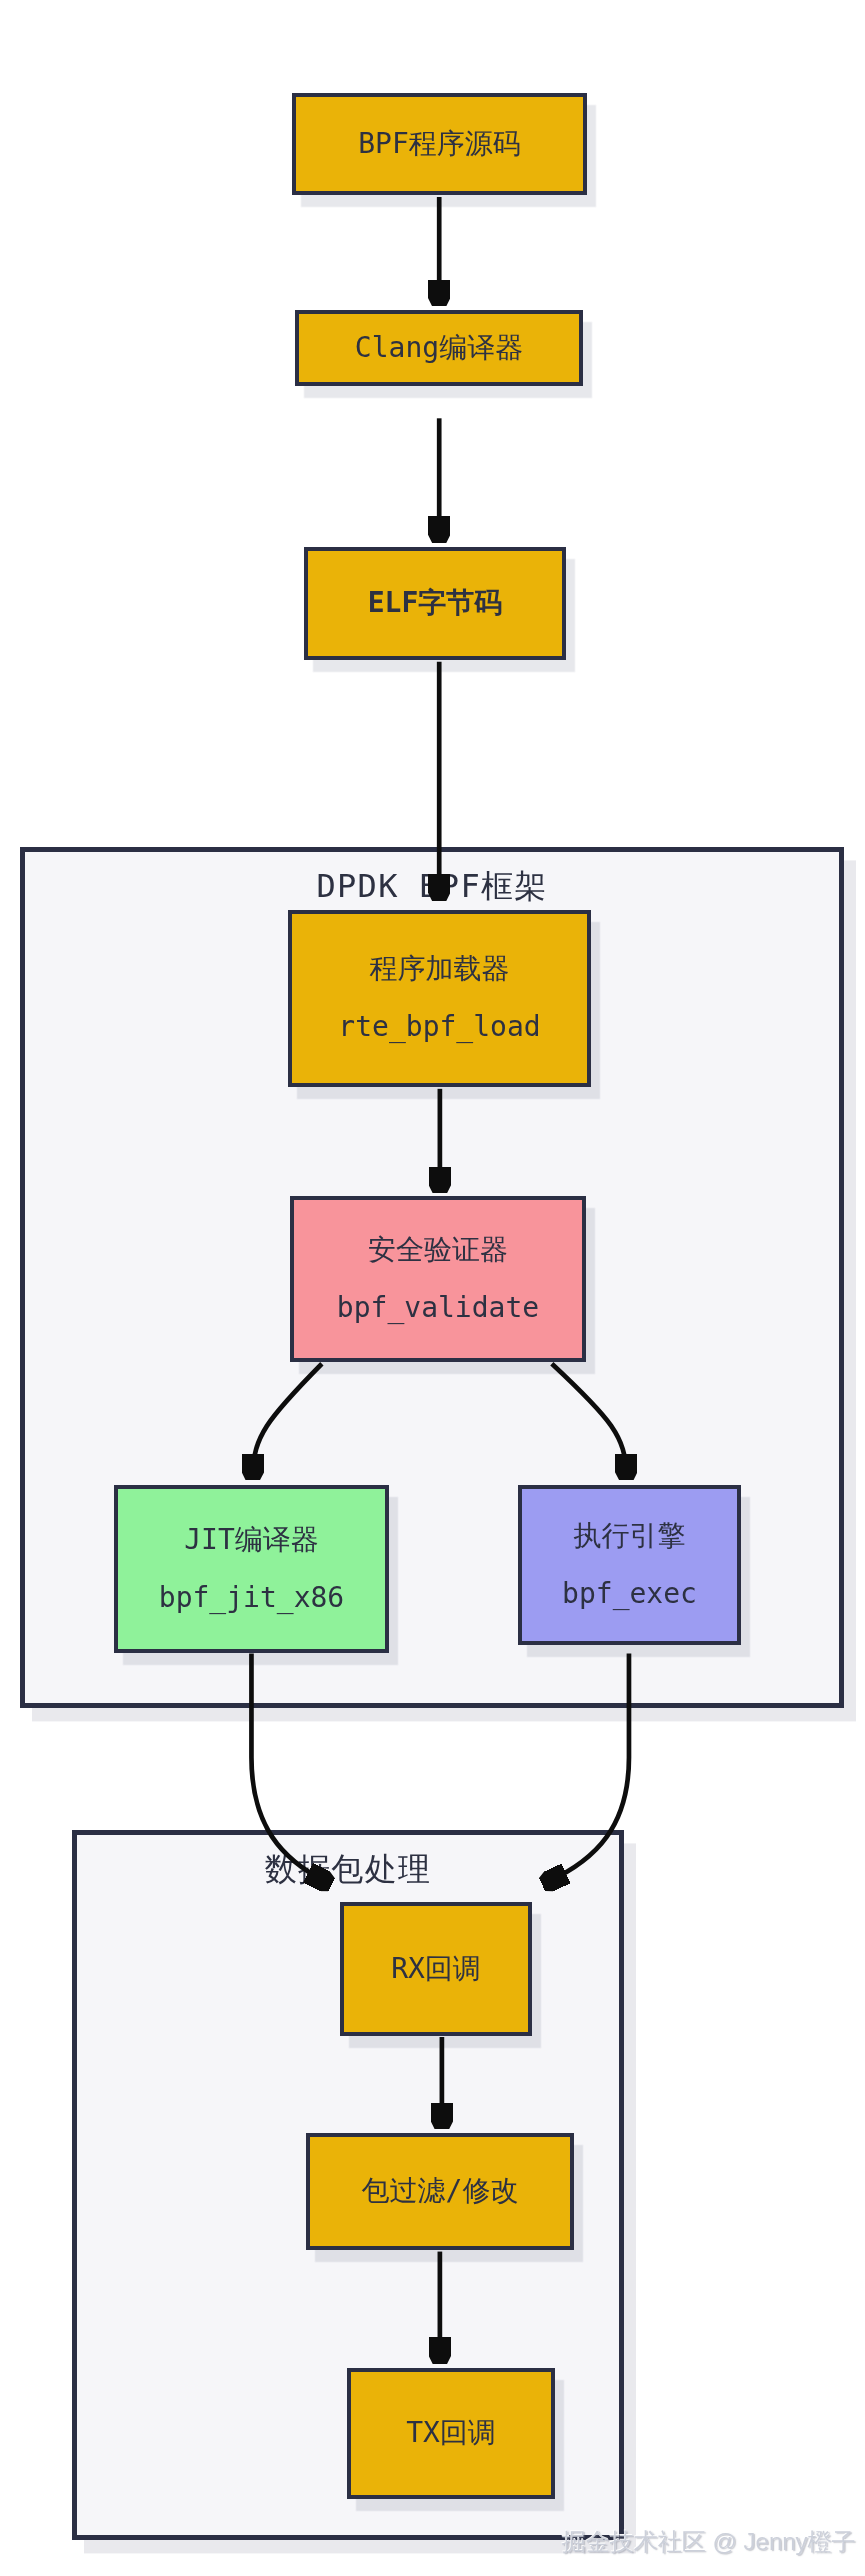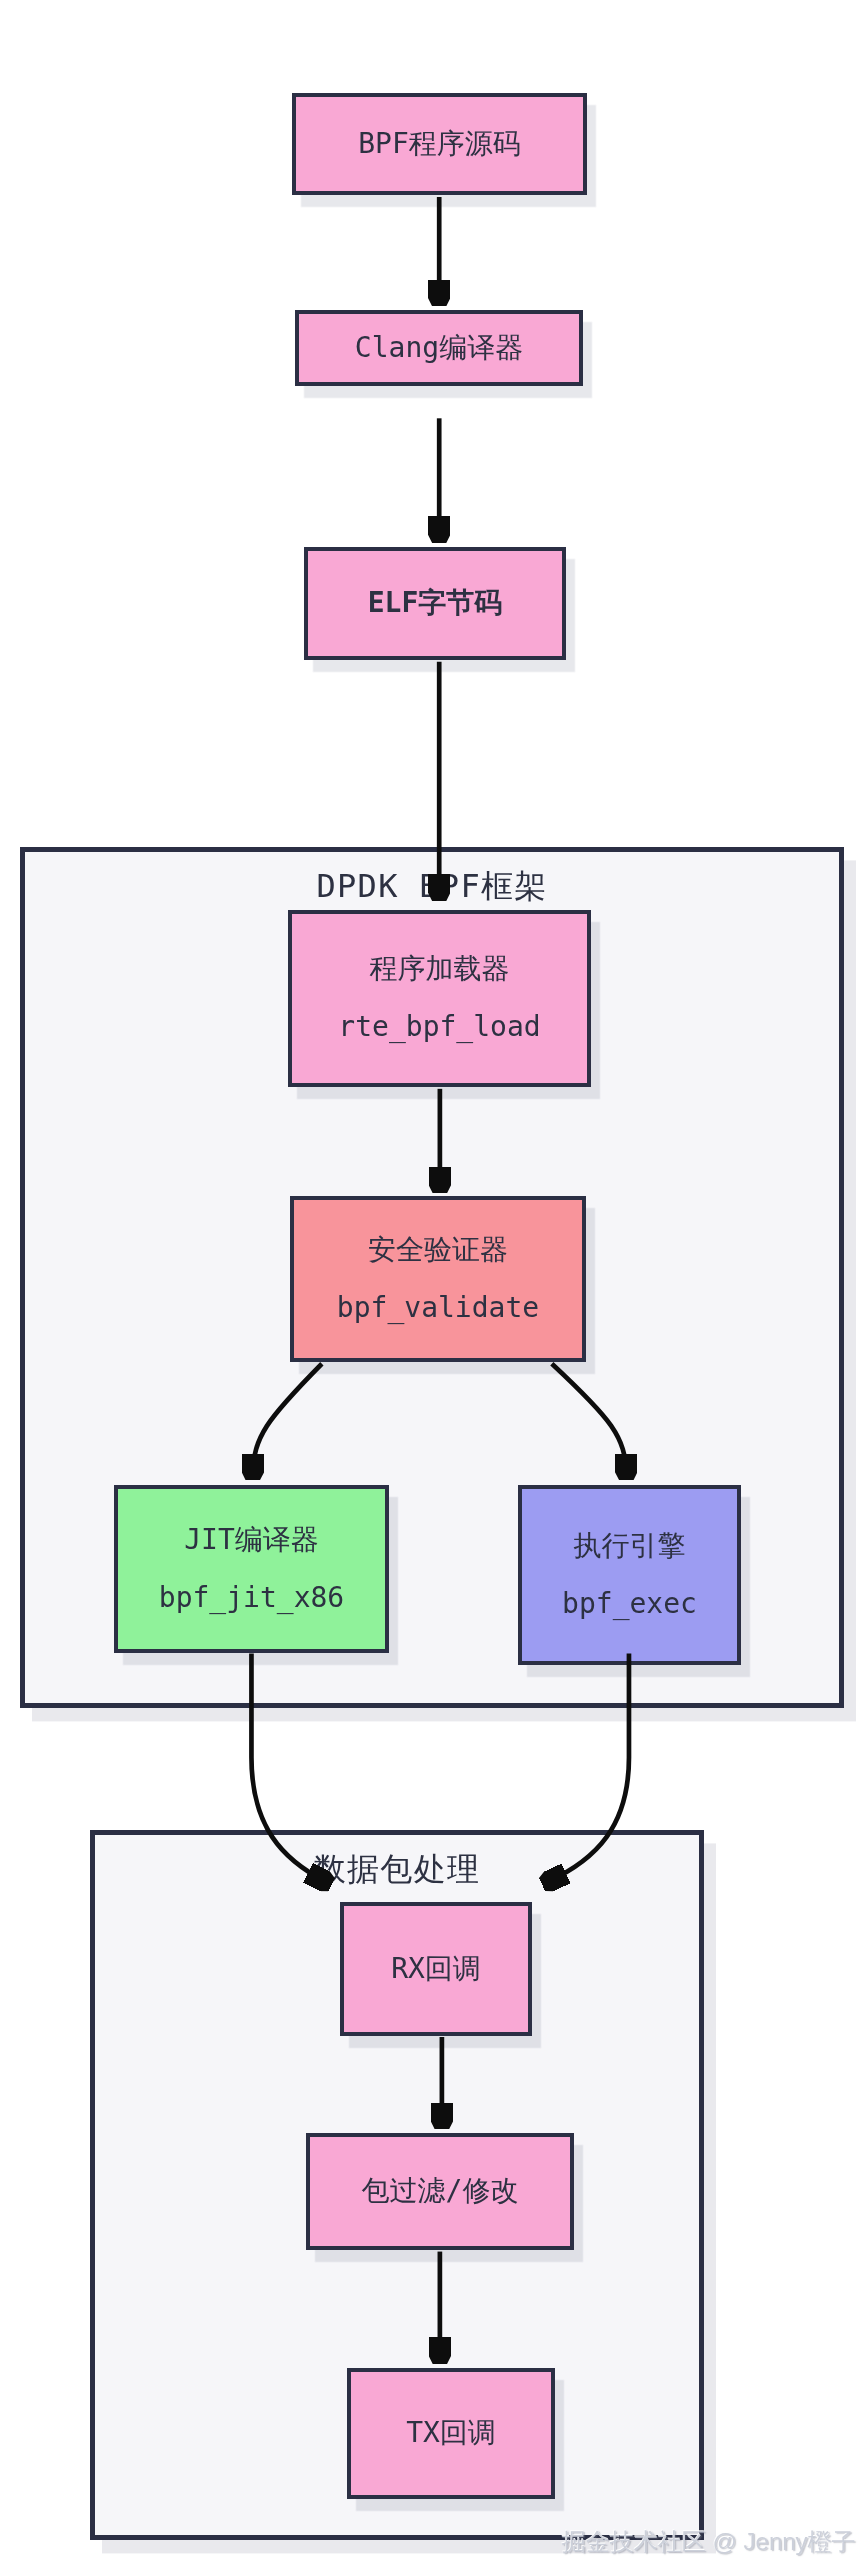--- a/index.html
+++ b/index.html
@@ -14,49 +14,49 @@
   
   .section{
     position:absolute;
     box-sizing:border-box;
     background:#f6f6f9;
     border:5.4px solid #2b2f44;
     box-shadow:12px 13.4px 0 rgba(73,78,105,0.12);
   }
   .sec-user   {left:208px; top:17px;    width:463px;  height:708px;}
   .sec-dpdk   {left:20px;  top:847px;  width:824px; height:861px;}
-  .sec-packet {left:90px; top:1830px;  width:614px; height:710px;}
+  .sec-packet {left:72px; top:1830px;  width:552px; height:710px;}
   .sec-title{
     position:absolute; top:13.4px; left:0; right:0;
     text-align:center;
     font-size:32px; font-weight:500;
     letter-spacing:1.3px;
     white-space:nowrap;
   }
   
   .node{
     position:absolute;
     box-sizing:border-box;
-    background:#f9a8d4;
+    background:#eab308;
     border:4.7px solid #2b2f44;
     box-shadow:9.4px 12px 1.3px rgba(73,78,105,0.13);
     display:flex; flex-direction:column;
     align-items:center; justify-content:center;
     gap:27px;
     font-size:28px; font-weight:500;
     text-align:center;
     white-space:nowrap;
   }
   .n-bpf-source {left:292px; top:93px;  width:295px; height:102px;}
   .n-clang      {left:295px; top:310px;  width:288px; height:76px;}
   .n-elf        {left:304px; top:547px;  width:262px; height:113px;font-weight:bold;}
   .n-loader     {left:288px; top:910px; width:303px; height:177px;}
   .n-validator  {left:290px; top:1196px; width:296px; height:166px;}
   .n-jit        {left:114px; top:1485px; width:275px; height:168px;}
-  .n-exec       {left:518px; top:1485px; width:223px; height:180px;}
+  .n-exec       {left:518px; top:1485px; width:223px; height:160px;}
   .n-rx         {left:340px; top:1902px; width:192px; height:134px;}
   .n-filter     {left:306px; top:2133px; width:268px; height:117px;}
   .n-tx         {left:347px; top:2368px; width:208px; height:131px;}
   .node .line{display:block; line-height:1.1;}
   
   .arrow-layer{
     position:absolute; left:0; top:0;
     width:865px; height:2576px;
     pointer-events:none;
     z-index:5;

